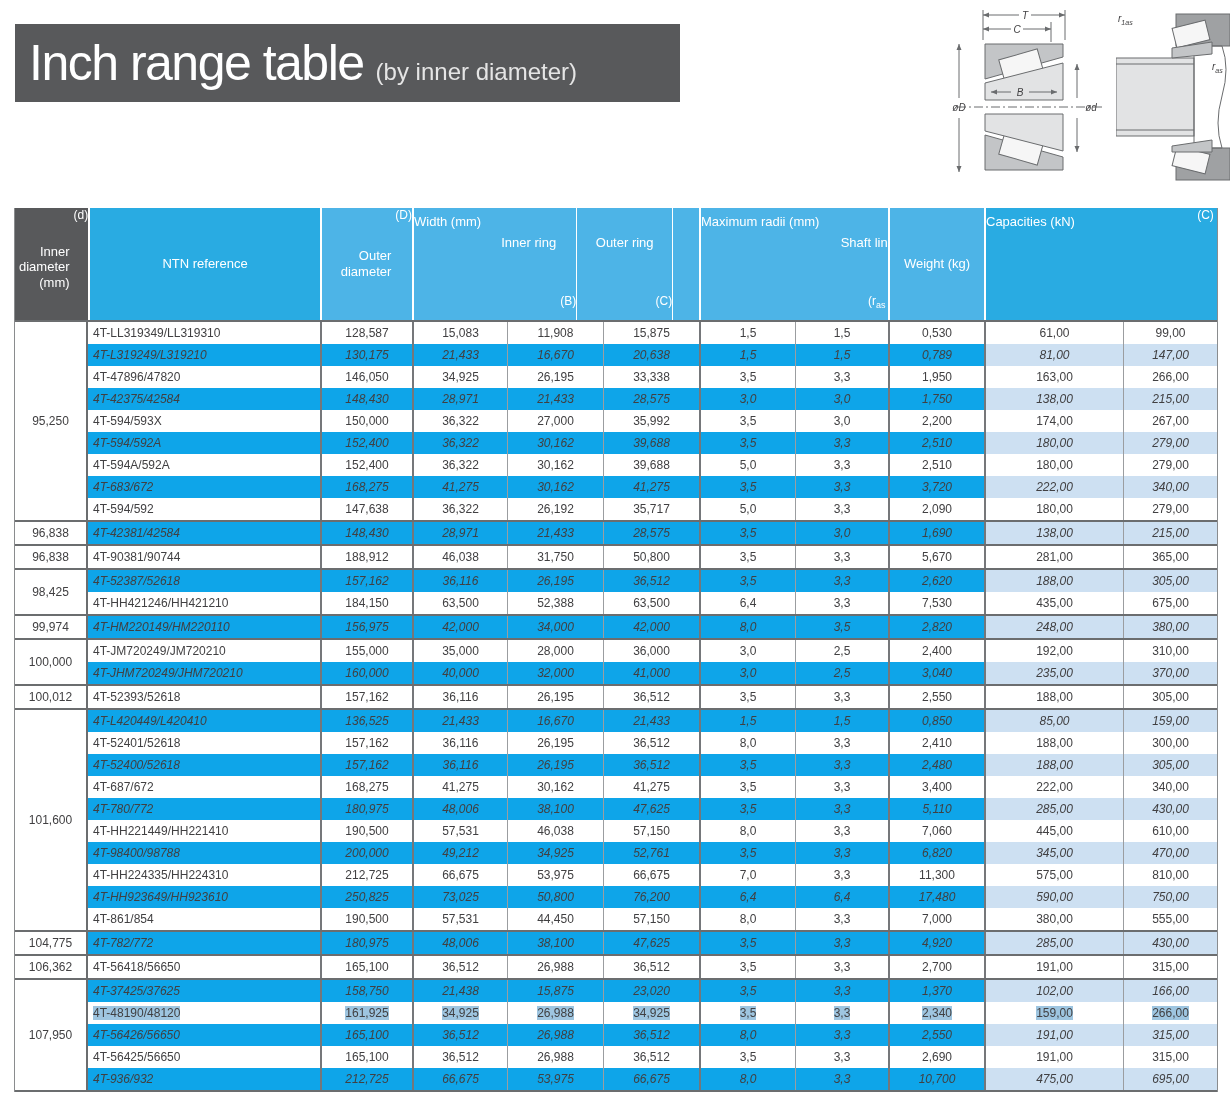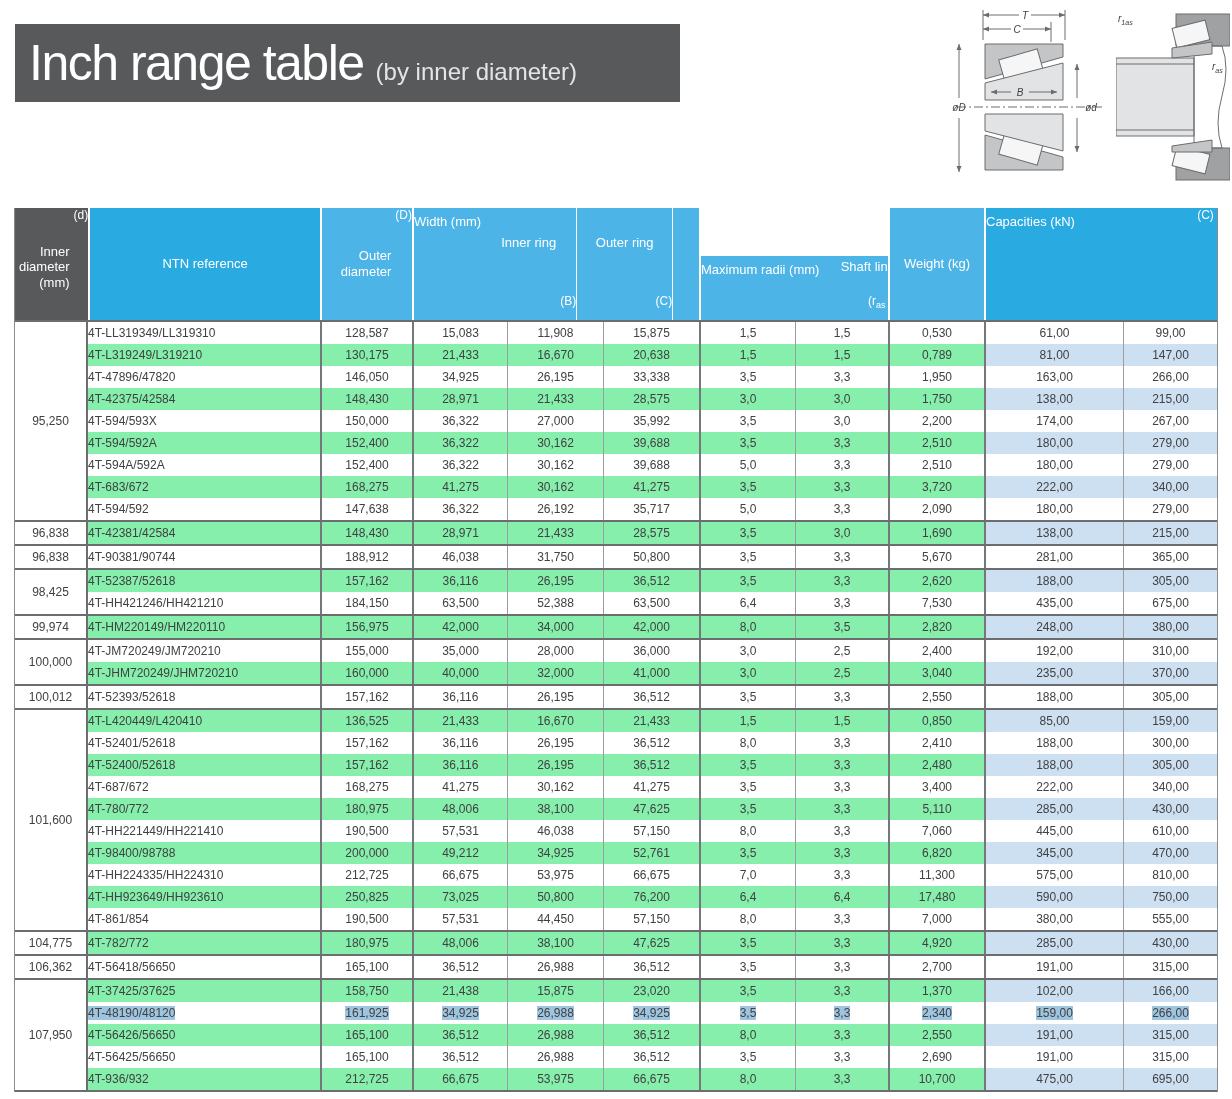--- a/index.html
+++ b/index.html
@@ -26,43 +26,43 @@
   .tablewrap{position:absolute;left:15px;top:208px;width:1202px;
     box-shadow:-1px 0 0 #8a8c8e,1px 0 0 #8a8c8e;}
   .thead{display:flex;height:112px;border-bottom:2px solid #6b6d6f;}
   .hb{box-sizing:border-box;display:flex;flex-direction:row;color:#fff;text-align:right;
     font-size:13px;line-height:1.2;}
   .hb.dark{background:#58595b;}
   .hb.bright{background:#29abe2;}
   .hb.light{background:#4db4e7;}
   .gap{border-left:2px solid #fff;}
   .w73{width:73px;} .w232{width:232px;} .w92{width:92px;} .w287{width:287px;}
-  .w189{width:189px;margin-top:48px;} .w96{width:96px;} .w233{width:233px;}
+  .w189{width:189px;} .w96{width:96px;} .w233{width:233px;}
   .sw95{width:95px;} .sw96{width:96px;} .sw93{width:93px;} .sw139{width:139px;} .sw94{width:94px;}
   .htitle{height:28px;flex:none;display:flex;align-items:center;justify-content:center;}
   .hcenter{flex:1;display:flex;align-items:center;justify-content:center;padding:0 4px;}
   .hsubs{flex:1;display:flex;}
   .hsub{box-sizing:border-box;display:flex;flex-direction:column;gap:16px;}
   .hsub + .hsub{border-left:1px solid #fff;}
   .hlabel{flex:1;display:flex;align-items:center;justify-content:center;padding:0 4px;}
   .hsym{height:26px;font-size:12px;}
   .hsym sub{font-size:9px;}
 
   .tbody{background:#fff;}
   .group{display:flex;border-bottom:2px solid #6b6d6f;}
   .group:last-child{border-bottom:2px solid #6b6d6f;}
   .glabel{width:73px;box-sizing:border-box;border-right:2px solid #6b6d6f;background:#fff;
     display:flex;align-items:center;justify-content:center;font-size:12px;color:#414042;}
   .grows{flex:1;}
   .row{display:flex;height:22px;line-height:22px;background:#fff;}
-  .row.alt{background:#86efac;}
+  .row.alt{background:#0ea5e9;font-style:italic;}
   .row.alt .c10,.row.alt .c11{background:#cde0f2;}
   .cell{box-sizing:border-box;font-size:12px;color:#414042;text-align:center;
     overflow:hidden;white-space:nowrap;}
-  .c2{width:232px;text-align:left;}
+  .c2{width:232px;text-align:left;padding-left:5px;}
   .c3{width:92px;} .c4{width:95px;} .c5{width:96px;} .c6{width:96px;}
   .c7{width:96px;} .c8{width:93px;} .c9{width:96px;} .c10{width:139px;} .c11{width:94px;}
   .bl1{border-left:1px solid #9b9da0;}
   .bl2{border-left:2px solid #75777a;}
   .sel{background:#9ec5e0;}
 </style>
 </head>
 <body>
 
 <div class="banner">

